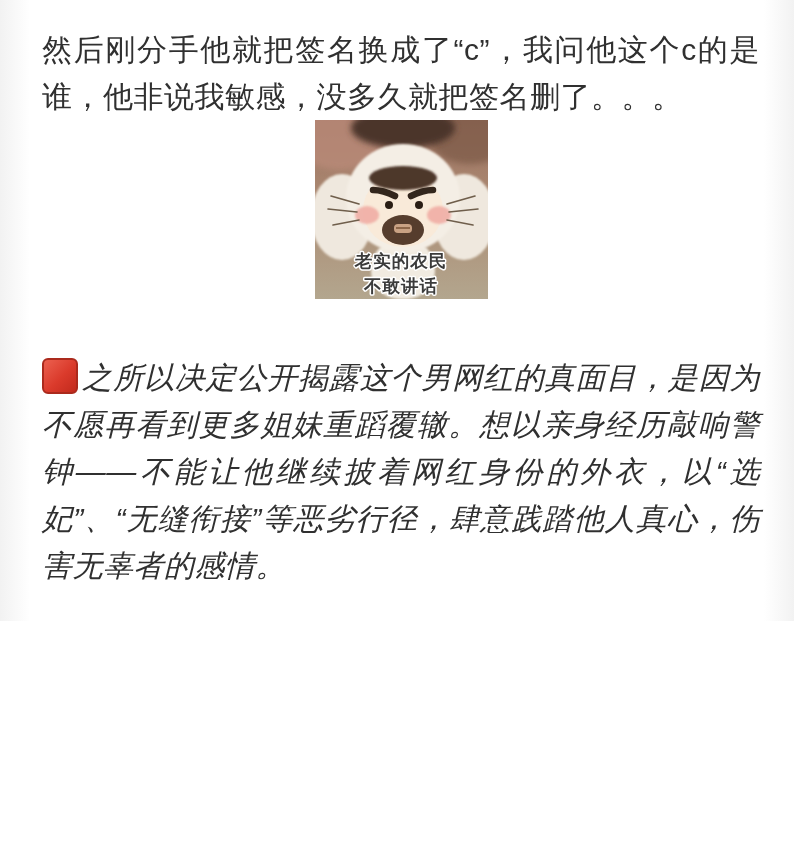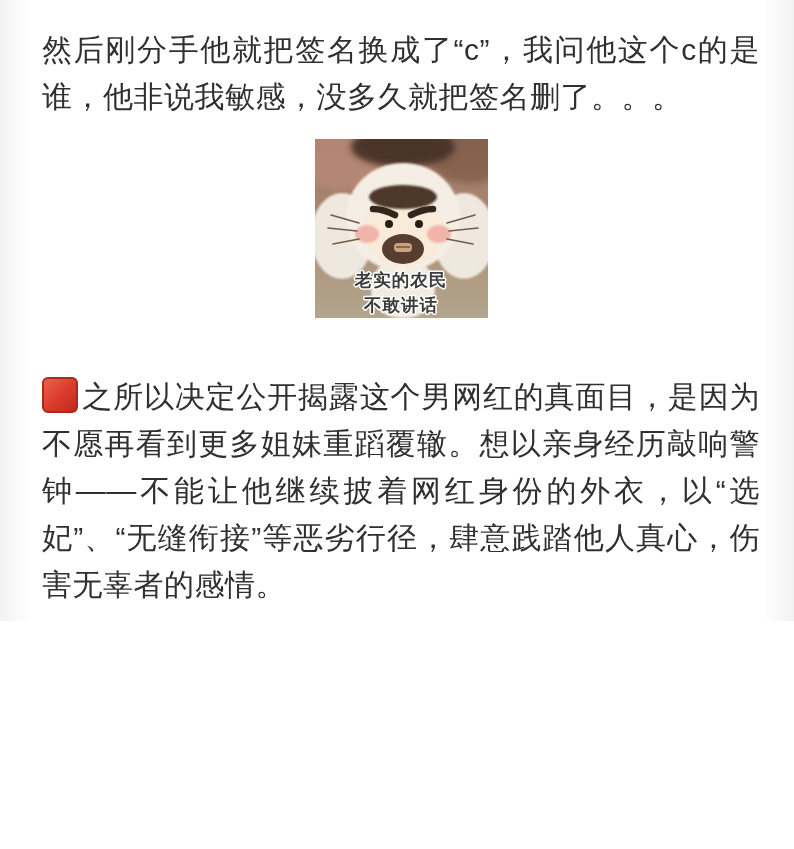--- a/index.html
+++ b/index.html
@@ -26,34 +26,34 @@
     padding: 26px 34px 0 42px;
   }
   p.para {
     margin: 0;
     font-size: 30px;
     line-height: 47px;
     letter-spacing: 0.5px;
     color: #303030;
     text-align: justify;
   }
-  .para.p2 { margin-top: 55px; }
+  .para.p2 { margin-top: 55px; font-style: italic; }
   .para.p3 { margin-top: 40px; }
   .red-sq {
     display: inline-block;
     width: 36px; height: 36px;
     border-radius: 6px;
     border: 2px solid #ab2a1d;
     background: linear-gradient(135deg, #ec604f 0%, #da3a2b 55%, #c22a1d 100%);
     vertical-align: -6px;
     margin-right: 4px;
   }
   .meme-wrap {
     width: 173px; height: 179px;
-    margin: 19px auto 0;
+    margin: 0 auto 0;
     position: relative;
   }
   .meme-wrap svg { display: block; }
   .meme-caption {
     font-weight: bold;
     letter-spacing: 1px;
   }
 </style>
 </head>
 <body>

